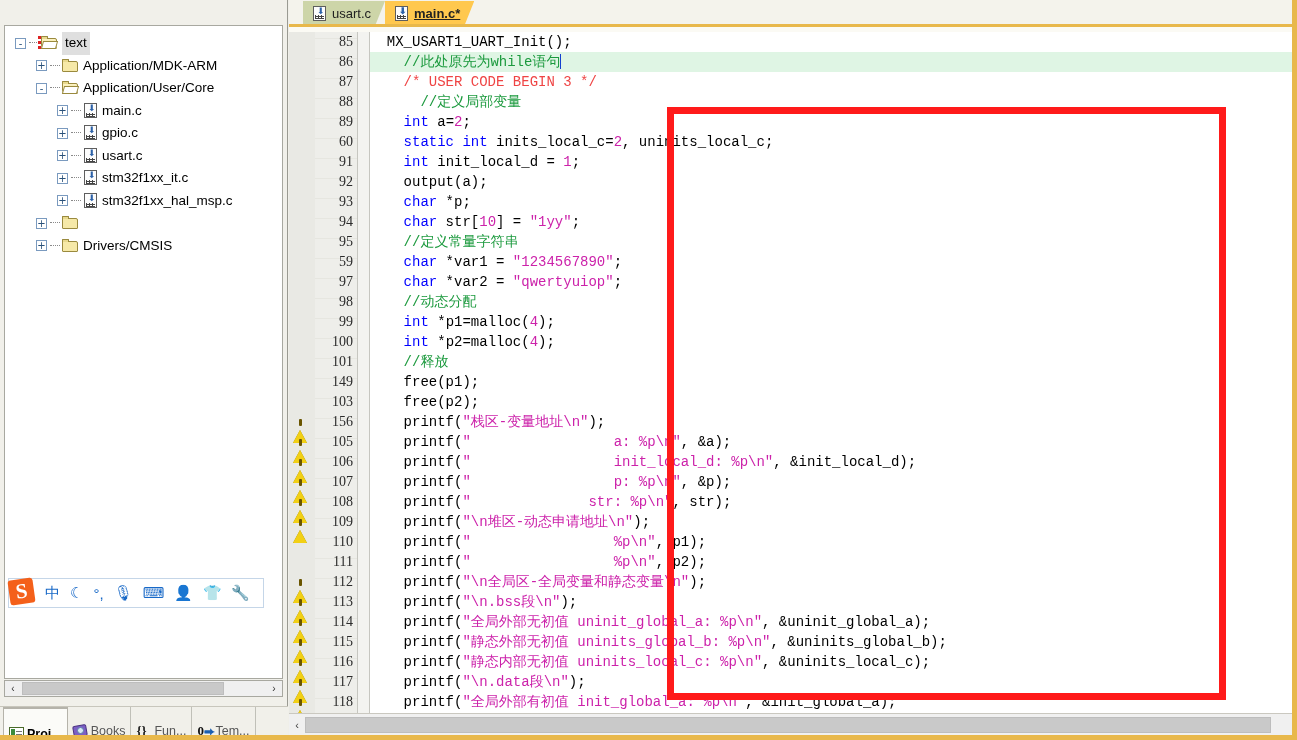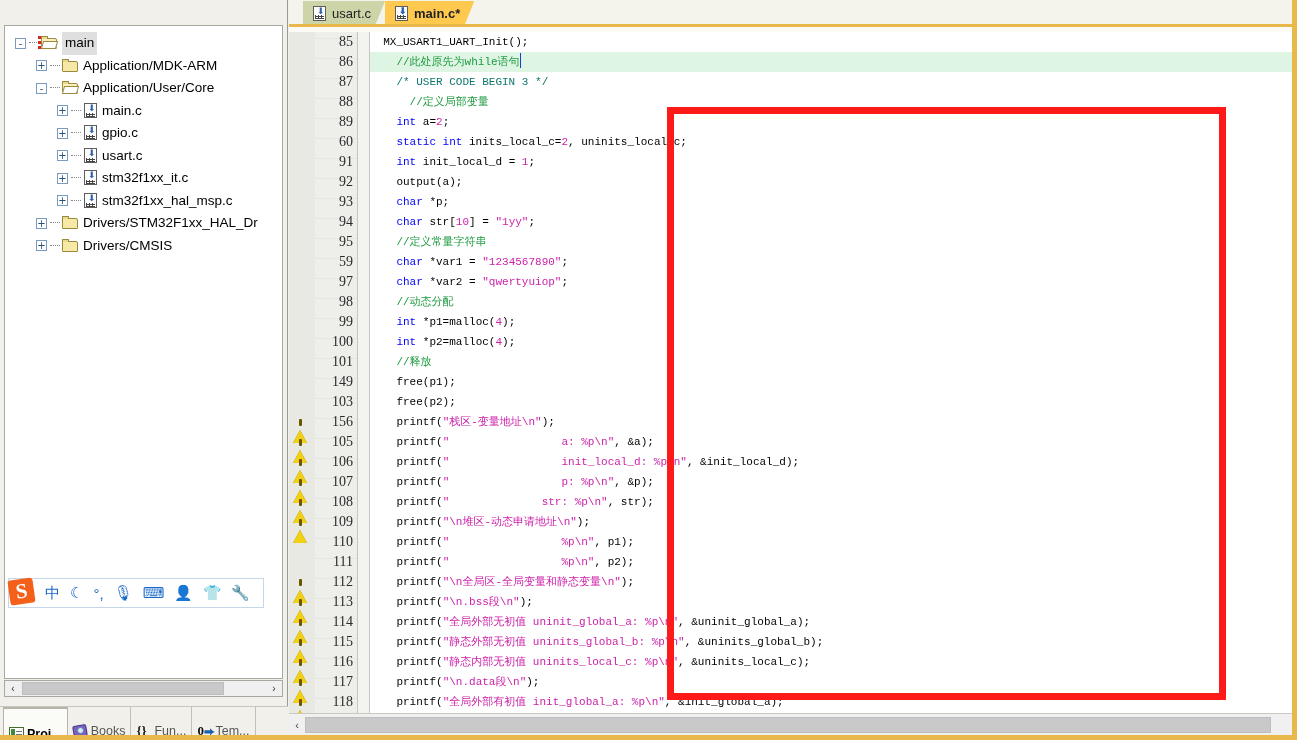--- a/index.html
+++ b/index.html
@@ -219,21 +219,21 @@
     box-sizing:border-box;
   }
   .etab{
     height:25px;display:flex;align-items:center;gap:6px;padding:0 14px 0 9px;
     font-size:13px;color:#222;cursor:pointer;position:relative;
     clip-path:polygon(0 0,100% 0,calc(100% - 10px) 100%,0 100%);
   }
   .etab.inactive{background:#cdd5a8;}
   .etab.active{background:#ffc84e;font-weight:bold;}
   .etab .tname{position:relative;}
-  .etab.active .tname{ }
+  .etab.active .tname{ text-decoration:underline; }
   .etab-ico{width:14px;height:15px;position:relative;flex:0 0 auto;}
 
   .code-host{
     position:absolute;left:0;top:32px;width:1008px;height:686px;
     background:#ffffff;overflow:hidden;
   }
   .gutter{
     position:absolute;left:0;top:0;width:26px;height:686px;
     background:#e9e9e4;
   }
@@ -251,21 +251,21 @@
     position:absolute;left:81px;top:0;right:0;height:686px;
     overflow:hidden;
   }
   .cur-line-hl{
     position:absolute;left:0;top:20px;width:1008px;height:20px;
     background:#dff5e4;
   }
   .code-lines{
     position:absolute;left:0;top:0;
     font-family:"Liberation Mono", monospace;
-    font-size:11px;line-height:20px;white-space:pre;
+    font-size:14px;line-height:20px;white-space:pre;
   }
   .ln-row{height:20px;line-height:20px;white-space:pre;}
   .num-row{
     height:20px;line-height:20px;text-align:right;padding-right:4px;
     font-family:"Liberation Serif", serif;font-size:14px;color:#2b2b2b;
     box-sizing:border-box;
   }
   .warn-row{height:20px;position:relative;}
   .warn-ico{
     position:absolute;left:4px;top:3px;width:15px;height:14px;
@@ -278,21 +278,21 @@
   .warn-ico .bang{
     position:absolute;left:6px;top:4px;width:3px;height:7px;
     background:#6a5500;border-radius:1px;
   }
   
   .kw{color:#0000ff;}
   .cmt{color:#1c9a3e;}
   .str{color:#cc22aa;}
   .num{color:#cc22aa;}
   .pun{color:#000;}
-  .cmt-grey{color:#0f766e;}
+  .cmt-grey{color:#ef4444;}
 
   .redbox{
     position:absolute;left:378px;top:75px;width:559px;height:593px;
     border:7px solid #ff1a1a;box-sizing:border-box;
     pointer-events:none;
   }
   .caret{
     display:inline-block;width:1px;height:15px;background:#1440d0;
     vertical-align:-3px;
   }
@@ -337,21 +337,21 @@
             <span class="expander">-</span>
             <span class="dots"></span>
             <span class="ico ico-folder open">
               <span class="rootmark">
                 <i></i>
                 <i></i>
                 <i></i>
               </span>
               <i class="flip"></i>
             </span>
-            <span class="lbl sel">main</span>
+            <span class="lbl sel">text</span>
           </div>
           <div class="tnode">
             <span class="ind" style="width:27px"></span>
             <span class="expander">+</span>
             <span class="dots"></span>
             <span class="ico ico-folder"></span>
             <span class="lbl">Application/MDK-ARM</span>
           </div>
           <div class="tnode">
             <span class="ind" style="width:27px"></span>
@@ -410,21 +410,20 @@
               <span class="arrow">⬇</span>
               <span class="grid"></span>
             </span>
             <span class="lbl">stm32f1xx_hal_msp.c</span>
           </div>
           <div class="tnode">
             <span class="ind" style="width:27px"></span>
             <span class="expander">+</span>
             <span class="dots"></span>
             <span class="ico ico-folder"></span>
-            <span class="lbl">Drivers/STM32F1xx_HAL_Dr</span>
           </div>
           <div class="tnode">
             <span class="ind" style="width:27px"></span>
             <span class="expander">+</span>
             <span class="dots"></span>
             <span class="ico ico-folder"></span>
             <span class="lbl">Drivers/CMSIS</span>
           </div>
         </div>
     </div>

